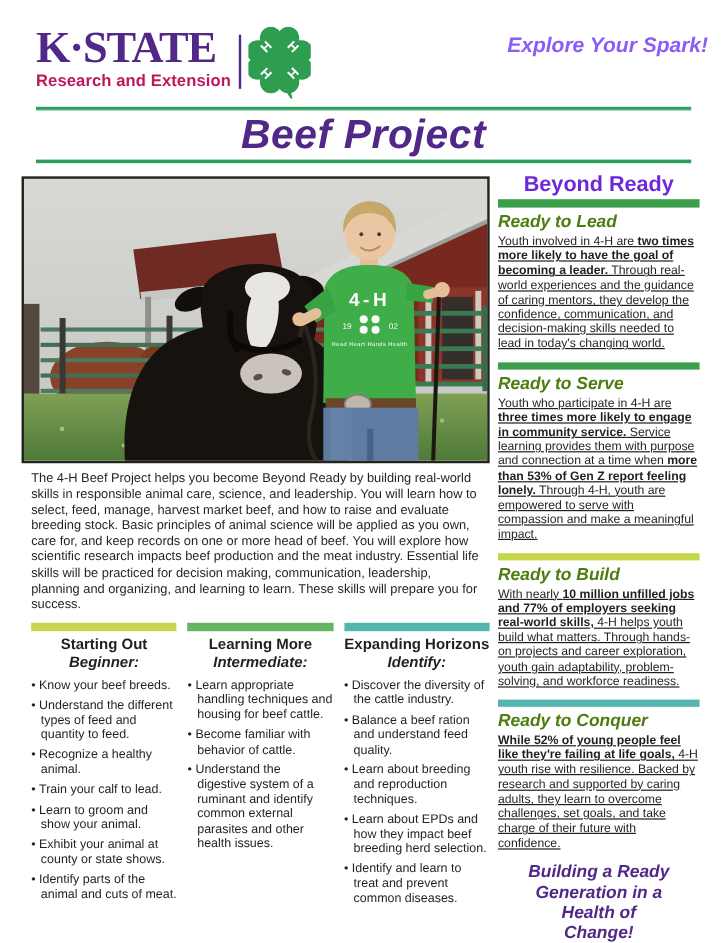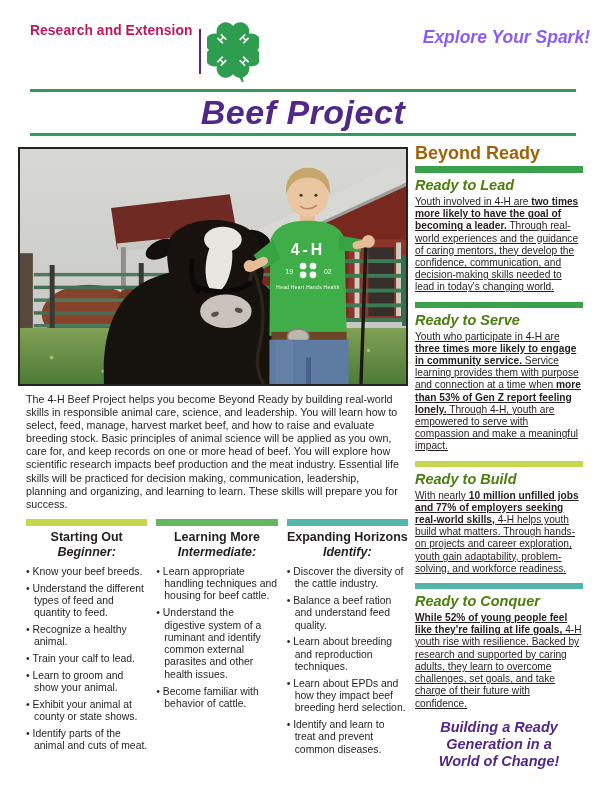--- a/index.html
+++ b/index.html
@@ -26,33 +26,34 @@
   .intro { margin:7px 6px 0 8px; font-size:10.7px; line-height:13.1px; }
   .cols { display:grid; grid-template-columns:1fr 1fr 1fr; column-gap:9px; margin:8px 0 0 8px; width:382px; }
   .col-bar { height:7px; }
   .col-head { margin-top:4px; text-align:center; font-weight:bold; font-size:12.5px; line-height:15px; }
   .col-level { font-style:italic; }
   .col ul { list-style:none; margin-top:6px; font-size:10.4px; line-height:12.3px; }
   .col li { margin-bottom:4.5px; padding-left:8px; text-indent:-8px; }
   .col li::before { content:"\2022\00a0"; }
   
   .sidebar { position:absolute; left:415px; top:143px; width:168px; }
-  .sb-title { text-align:left; font-size:18px; line-height:20px; font-weight:bold; color:#a16207; }
+  .sb-title { text-align:center; font-size:18px; line-height:20px; font-weight:bold; color:#6d28d9; }
   .sb-title-bar { height:7px; margin-top:3px; }
   .sb-sec-bar { height:6px; margin-top:8px; }
   .sb-head { margin-top:4px; font-size:14.5px; line-height:16px; font-weight:bold; font-style:italic; color:#4d7c0f; }
   .sb-text { margin-top:3px; font-size:10.2px; line-height:12.2px;text-decoration:underline; }
   .sb-closing { margin-top:9px; padding:0 22px; text-align:center; font-size:14.5px; line-height:17px; font-weight:bold; font-style:italic; color:#512888; }
 </style>
 </head>
 <body>
 
 <div class="page">
 
   <div class="brand">
+    <div class="wordmark">K·STATE</div>
     <div class="brand-sub">Research and Extension</div>
   </div>
   <div class="brand-sep"></div>
 
   <div class="clover-wrap">
     <svg width="52" height="60" viewBox="0 0 52 60">
       <defs>
         <path id="leaf" d="M0,2 C-3,-2 -9,-5 -13,-9 C-18,-14 -19,-22 -13,-26 C-8,-29 -3,-27 0,-23 C3,-27 8,-29 13,-26 C19,-22 18,-14 13,-9 C9,-5 3,-2 0,2 Z"></path>
       </defs>
       <g transform="translate(26,28)">
@@ -218,22 +219,22 @@
           </ul>
       </div>
       <div class="col">
         <div class="col-bar" style="background: rgb(102, 181, 98);"></div>
         <div class="col-head">
           <div>Learning More</div>
           <div class="col-level">Intermediate:</div>
         </div>
         <ul>
             <li>Learn appropriate handling techniques and housing for beef cattle.</li>
+            <li>Become familiar with behavior of cattle.</li>
             <li>Understand the digestive system of a ruminant and identify common external parasites and other health issues.</li>
-            <li>Become familiar with behavior of cattle.</li>
           </ul>
       </div>
       <div class="col">
         <div class="col-bar" style="background: rgb(82, 181, 174);"></div>
         <div class="col-head">
           <div>Expanding Horizons</div>
           <div class="col-level">Identify:</div>
         </div>
         <ul>
             <li>Discover the diversity of the cattle industry.</li>
@@ -266,16 +267,16 @@
       <div class="sb-head">Ready to Build</div>
       <p class="sb-text"><span>With nearly </span><b>10 million unfilled jobs and 77% of employers seeking real-world skills,</b><span> 4-H helps youth build what matters. Through hands-on projects and career exploration, youth gain adaptability, problem-solving, and workforce readiness.</span></p>
     </div>
 
     <div>
       <div class="sb-sec-bar" style="background: rgb(82, 181, 174);"></div>
       <div class="sb-head">Ready to Conquer</div>
       <p class="sb-text"><b>While 52% of young people feel like they're failing at life goals,</b><span> 4-H youth rise with resilience. Backed by research and supported by caring adults, they learn to overcome challenges, set goals, and take charge of their future with confidence.</span></p>
     </div>
 
-    <div class="sb-closing">Building a Ready Generation in a World of Change!</div>
+    <div class="sb-closing">Building a Ready Generation in a Health of Change!</div>
   </div>
 
 </div>
 
 </body></html>

